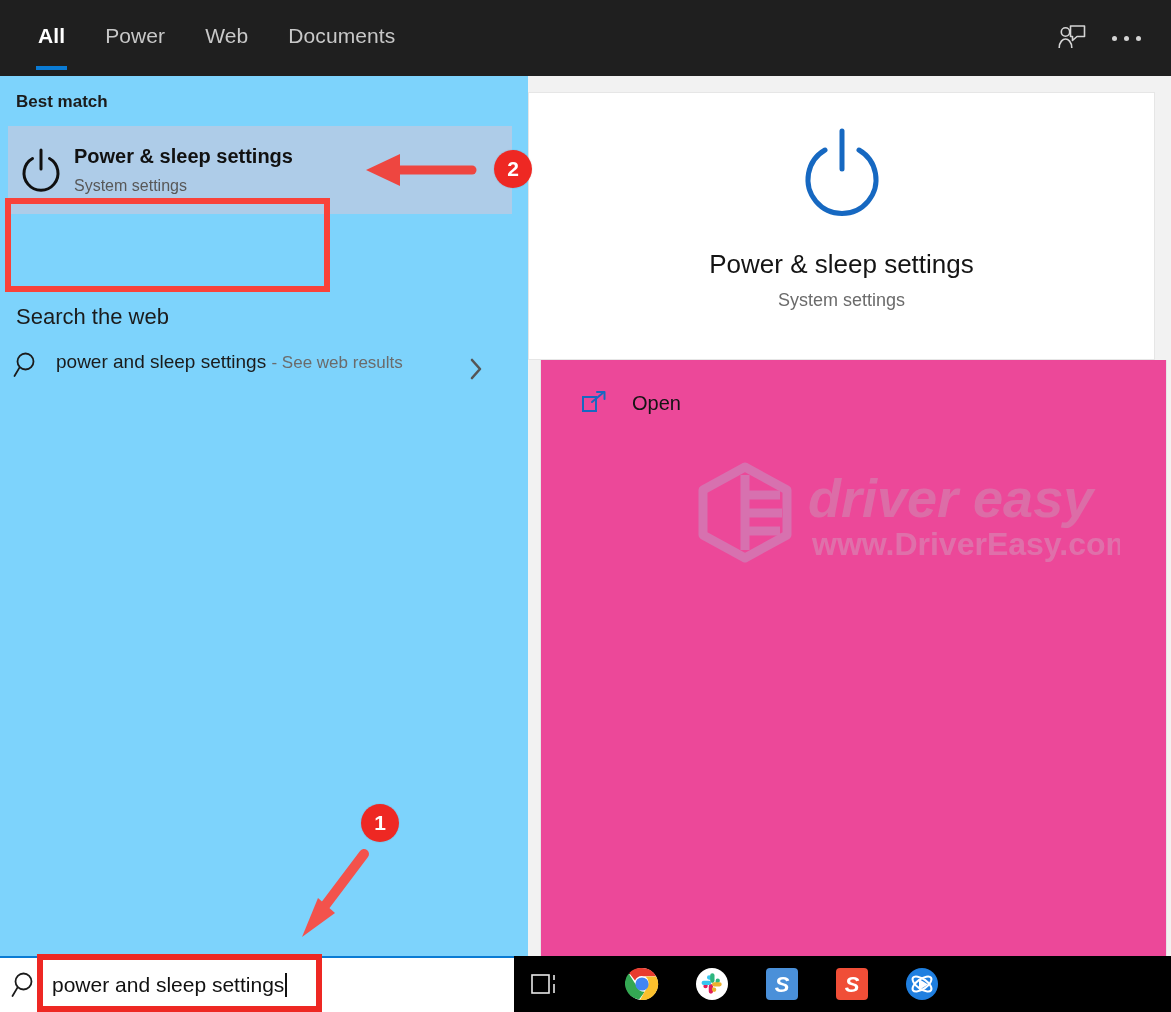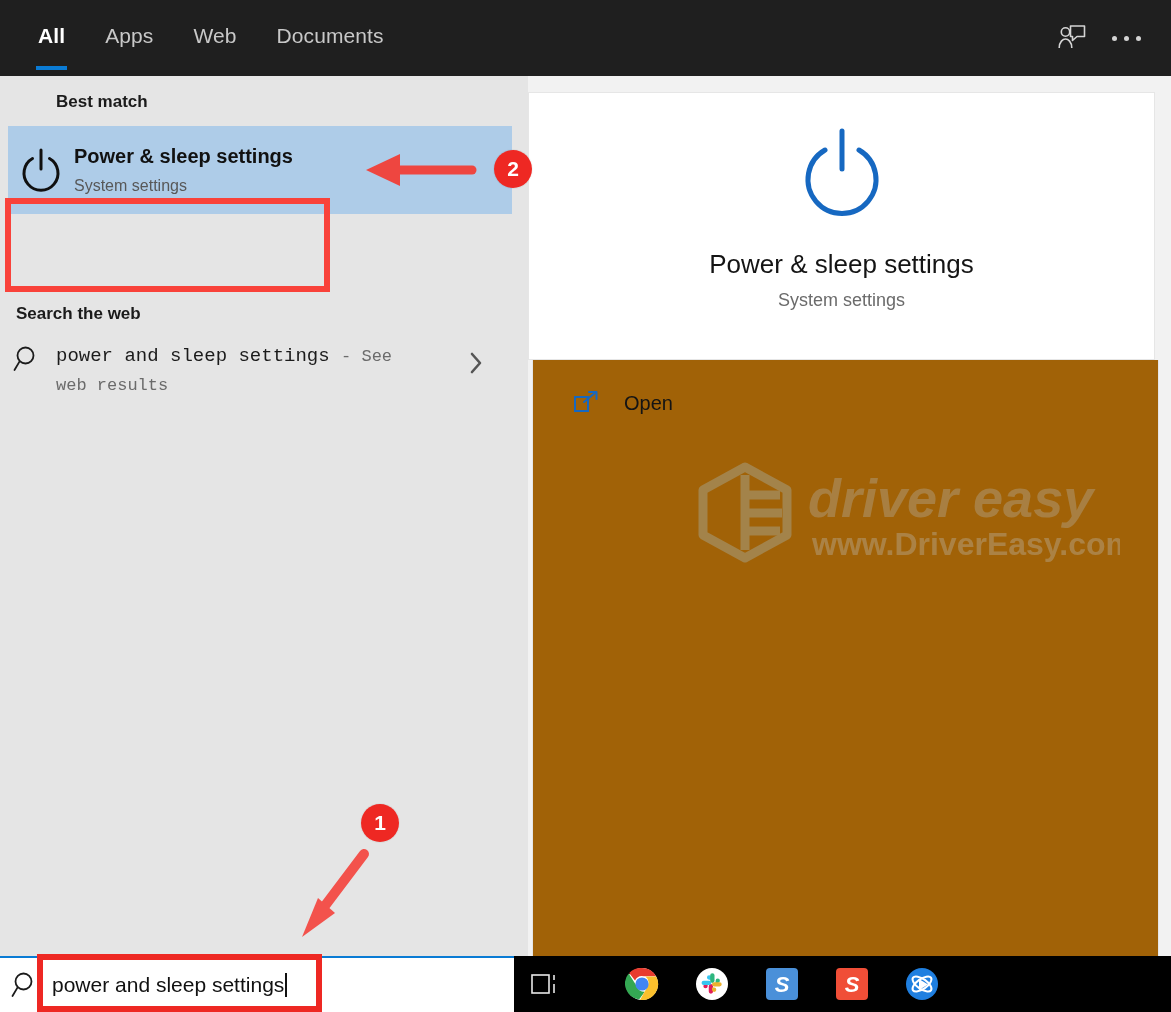--- a/index.html
+++ b/index.html
@@ -35,22 +35,21 @@
     border-top: 9px solid #c8c8c8;
   }
   .header-right { margin-left: auto; display: flex; align-items: center; padding-right: 18px; }
   .hdr-btn { width: 54px; height: 54px; display: flex; align-items: center; justify-content: center; }
   .dots { display: flex; gap: 7px; }
   .dots i { width: 5px; height: 5px; border-radius: 50%; background: #d4d4d4; display: block; }
 
   
   .left-pane {
     position: absolute; left: 0; top: 76px; width: 528px; height: 880px;
-    background: #e5e5e5;
-    padding-left: 40px;
+    background: #7dd3fc;
   }
   .section-title {
     font-size: 17px; font-weight: bold; color: #1b1b1b;
     padding: 16px 0 0 16px;
   }
   .best-row {
     position: absolute; left: 8px; top: 50px; width: 504px; height: 88px;
     background: #aecce8; display: flex; align-items: center;
   }
   .best-icon { width: 66px; display: flex; align-items: center; justify-content: center; }
@@ -58,46 +57,46 @@
   .best-title { font-size: 20px; font-weight: bold; color: #111111; line-height: 1.35; }
   .best-sub { font-size: 16px; color: #585858; line-height: 1.45; margin-top: 4px; }
 
   
   .redbox-best {
     position: absolute; left: 5px; top: 122px; width: 325px; height: 94px;
     border: 6px solid #f9423a; pointer-events: none;
   }
 
   .web-section { position: absolute; left: 0; top: 228px; width: 528px; }
-  .web-title { font-size: 17px; font-weight: bold; color: #1b1b1b; padding: 0 0 0 16px; }
+  .web-title { font-size: 22px; font-weight: normal; color: #1b1b1b; padding: 0 0 0 16px; }
   .web-row {
     position: relative; display: flex; align-items: flex-start;
     padding: 18px 0 0 0; height: 88px;
   }
   .web-icon { width: 56px; display: flex; justify-content: center; padding-top: 2px; }
-  .web-label { font-size: 19px; color: #1b1b1b; line-height: 1.5; max-width: 360px; font-family: Liberation Mono, monospace; }
+  .web-label { font-size: 19px; color: #1b1b1b; line-height: 1.5; max-width: 360px; }
   .web-label .muted { color: #6b6b6b; font-size: 17px; }
   .web-chevron { position: absolute; right: 42px; top: 26px; color: #555; }
 
   
   .right-pane {
     position: absolute; left: 528px; top: 76px; width: 643px; height: 880px;
     background: #f2f2f2;
   }
   .preview-card {
     position: absolute; left: 0px; top: 16px; width: 627px; height: 268px;
     background: #ffffff; border: 1px solid #e6e6e6;
     display: flex; flex-direction: column; align-items: center; justify-content: flex-start;
   }
   .preview-icon { margin-top: 32px; }
   .preview-title { font-size: 26px; color: #141414; margin-top: 24px; }
   .preview-sub { font-size: 18px; color: #6b6b6b; margin-top: 10px; }
   .preview-actions {
-    position: absolute; left: 4px; top: 284px; width: 627px; height: 620px;
-    background: #a16207; border: 1px solid #e6e6e6; border-top: none;
+    position: absolute; left: 12px; top: 284px; width: 627px; height: 620px;
+    background: #ec4899; border: 1px solid #e6e6e6; border-top: none;
   }
   .open-row { display: flex; align-items: center; padding: 30px 0 0 40px; }
   .open-label { font-size: 20px; color: #141414; margin-left: 25px; }
 
   
   .watermark {
     position: absolute; left: 690px; top: 455px; width: 430px; height: 110px;
     opacity: .30; pointer-events: none;
   }
 
@@ -143,21 +142,21 @@
 <body>
 
 <div id="root">
 
   <div class="header">
     <div class="header-tabs">
       <div class="tab active">
         <span>All</span>
       </div>
       <div class="tab">
-        <span>Apps</span>
+        <span>Power</span>
       </div>
       <div class="tab">
         <span>Web</span>
       </div>
       <div class="tab">
         <span>Documents</span>
       </div>
     </div>
     <div class="header-right">
       <div class="hdr-btn">

